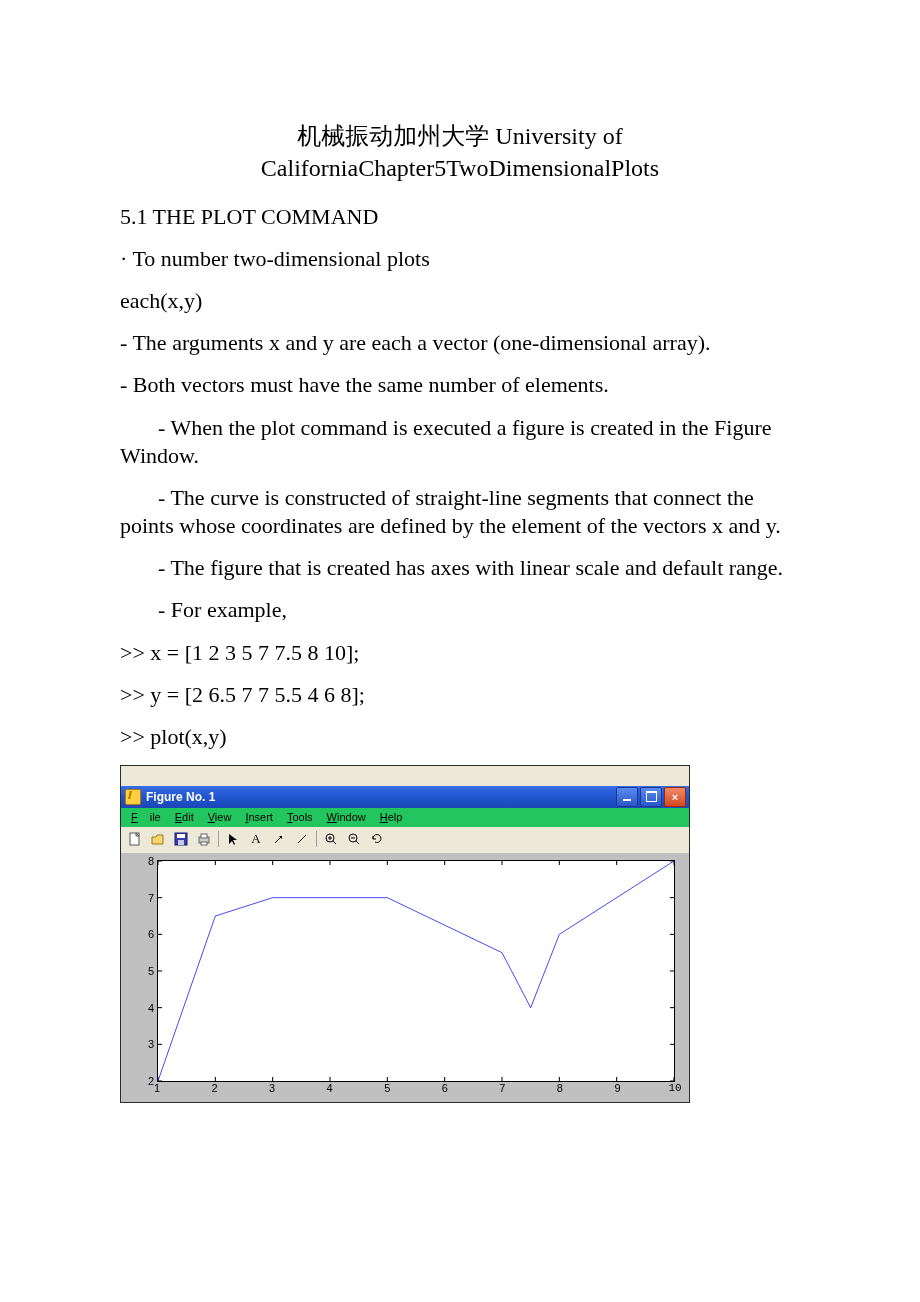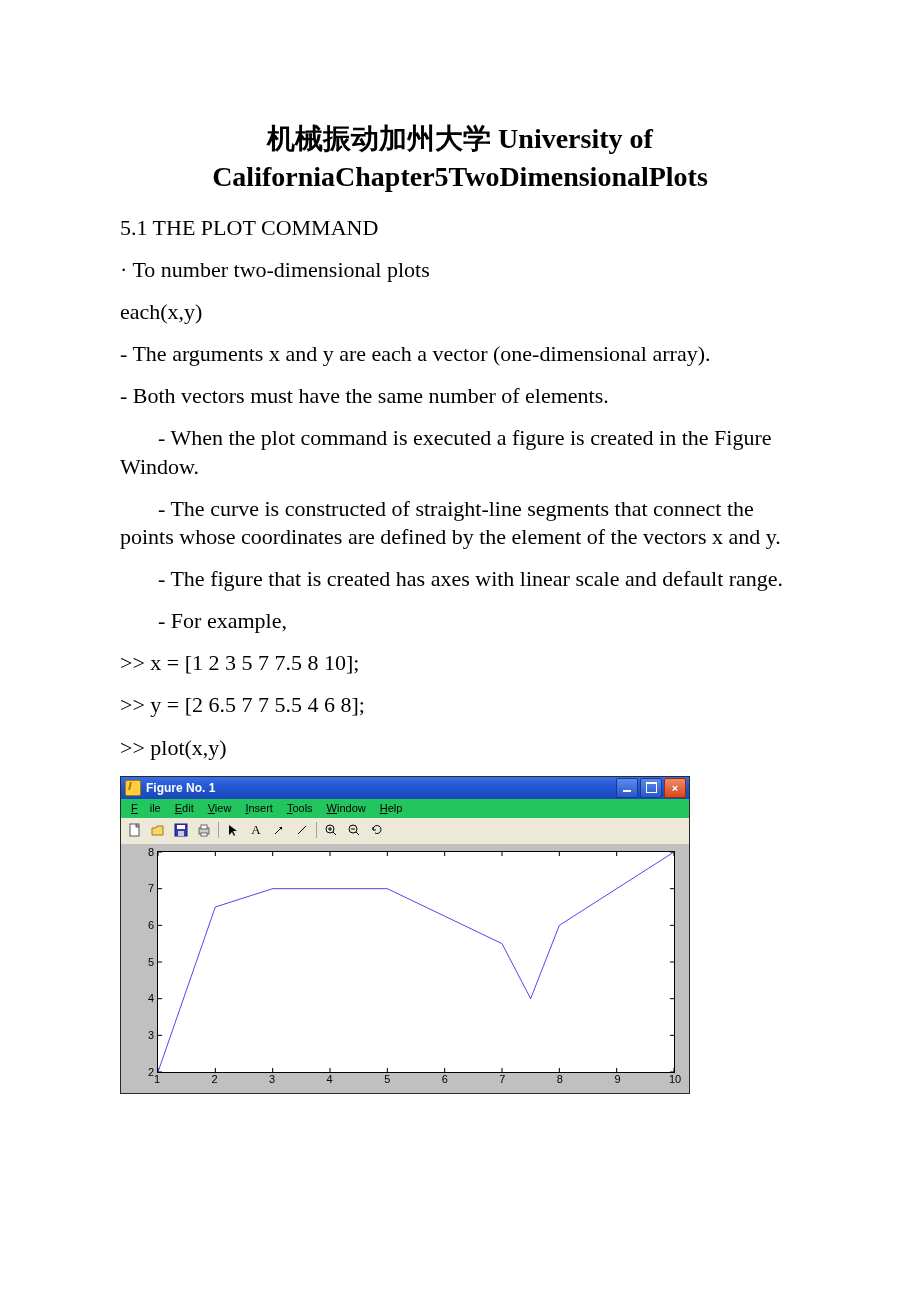--- a/index.html
+++ b/index.html
@@ -6,22 +6,22 @@
     margin: 0;
     background: #ffffff;
     font-family: "Times New Roman", Times, serif;
     color: #000;
     width: 920px;
   }
   .page {
     padding: 120px 120px 40px 120px;
   }
   h1.title {
-    font-size: 28px;
-    font-weight: bold;
+    font-size: 24px;
+    font-weight: normal;
     text-align: center;
     margin: 0 0 18px 0;
     line-height: 1.35;
   }
   p.para {
     font-size: 22px;
     margin: 0 0 14px 0;
     line-height: 1.28;
   }
   p.indent {
@@ -39,20 +39,21 @@
   }
   .titlebar {
     height: 22px;
     background: linear-gradient(to bottom, #3a6ee8 0%, #2256d0 45%, #1a47b8 100%);
     display: flex;
     align-items: center;
     color: #fff;
     padding-left: 4px;
     font-weight: bold;
     font-size: 12px;
+    margin-top: 20px;
   }
   .titlebar .app-icon {
     width: 14px;
     height: 14px;
     background: #ffcf3f;
     border: 1px solid #b07b00;
     margin-right: 5px;
     border-radius: 2px;
     position: relative;
   }
@@ -359,18 +360,18 @@
         <div class="xtick-labels" id="xticklabels">
             <div style="left: 0%;">1</div>
             <div style="left: 11.1111%;">2</div>
             <div style="left: 22.2222%;">3</div>
             <div style="left: 33.3333%;">4</div>
             <div style="left: 44.4444%;">5</div>
             <div style="left: 55.5556%;">6</div>
             <div style="left: 66.6667%;">7</div>
             <div style="left: 77.7778%;">8</div>
             <div style="left: 88.8889%;">9</div>
-            <div style="left: 100%;">10</div>
+            <div style="left: 100%; font-family: Liberation Mono, monospace;">10</div>
           </div>
       </div>
     </div>
   </div>
 </div>
 
 </body></html>

